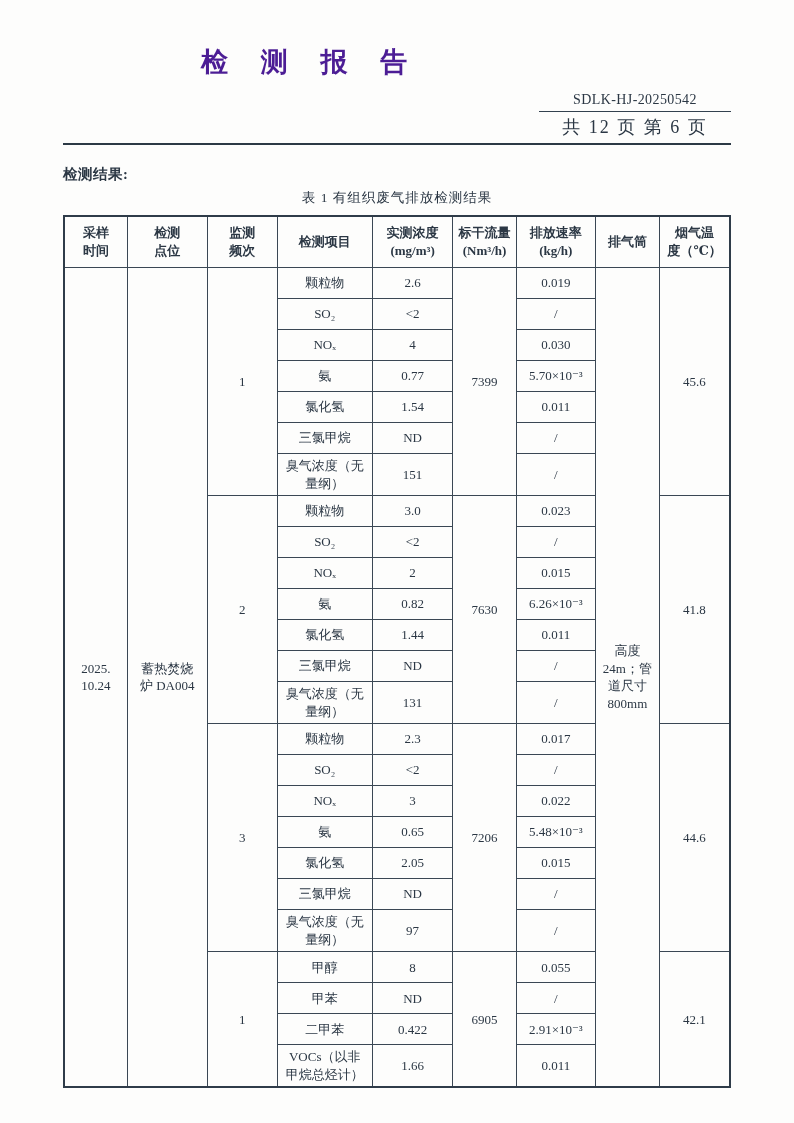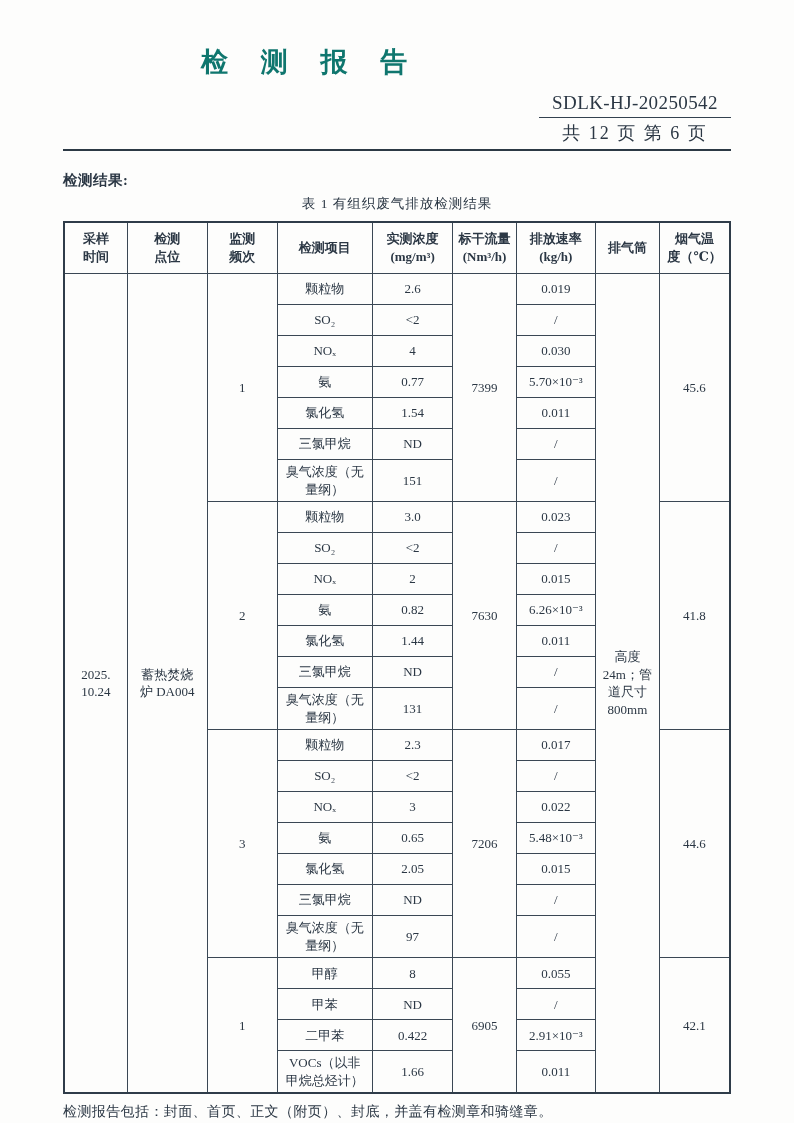--- a/index.html
+++ b/index.html
@@ -12,30 +12,30 @@
     padding:44px 63px 0 63px;
     font-family:"Liberation Serif","DejaVu Serif",serif;
     color:#2b3744;
     overflow:hidden;
   }
   .doc-title{
     margin:0 0 12px 138px;
     font-size:27px;
     font-weight:bold;
     letter-spacing:13px;
-    color:#0f766e;
+    color:#4c1d95;
     white-space:nowrap;
   }
   .hdr-right{
     width:192px;
     margin-left:auto;
     text-align:center;
   }
   .report-no{
-    font-size:19px;
+    font-size:14px;
     letter-spacing:.4px;
     padding-bottom:3px;
     white-space:nowrap;
   }
   .hr-short{border:0;border-top:1.6px solid #33414f;margin:0;}
   .page-count{
     font-size:18px;
     letter-spacing:2px;
     padding:3px 0 4px 0;
     white-space:nowrap;
@@ -283,15 +283,14 @@
         </tr>
         <tr>
           <td>VOCs（以非
 甲烷总烃计）</td>
           <td>1.66</td>
           <td>0.011</td>
         </tr>
       </tbody>
   </table>
 
-  <div class="footer-note">检测报告包括：封面、首页、正文（附页）、封底，并盖有检测章和骑缝章。</div>
 
 </div>
 
 </body></html>

